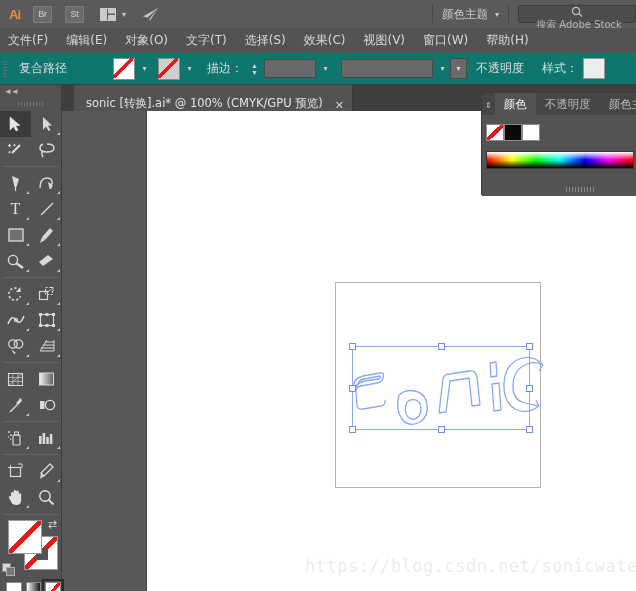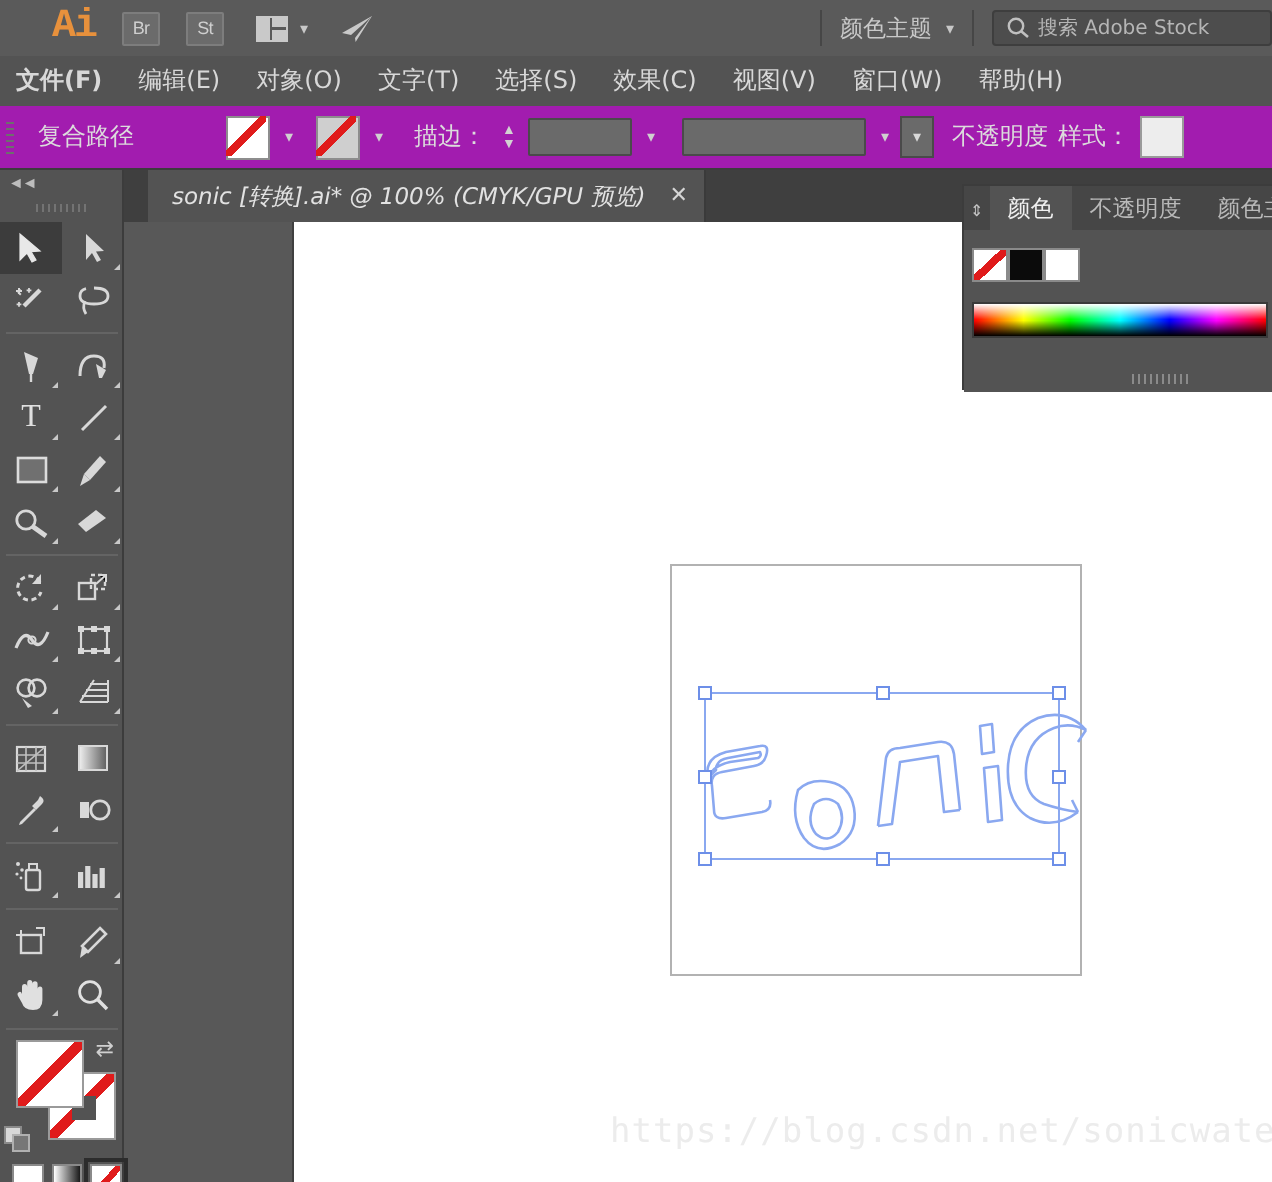--- a/index.html
+++ b/index.html
@@ -12,23 +12,23 @@
   }
   #app { position: relative; width: 636px; height: 591px; }
 
   
   .appbar {
     position: absolute; left: 0; top: 0; width: 636px; height: 28px;
     background: #5a5a5a;
     display: flex; align-items: center;
   }
   .ai-logo {
-    color: #e8913c; font-size: 20px; font-weight: bold;
-    font-family: Liberation Mono, monospace;
-    padding-left: 26px; letter-spacing: -1px; line-height: 1;
+    color: #e8913c; font-size: 13px; font-weight: bold;
+    font-family: Liberation Sans, sans-serif;
+    padding-left: 9px; letter-spacing: -1px; line-height: 1;
   }
   .mini-btn {
     width: 19px; height: 17px; margin-left: 13px;
     background: #6b6b6b; border: 1px solid #7d7d7d; border-radius: 1px;
     color: #cfcfcf; font-size: 9px; line-height: 15px; text-align: center;
     letter-spacing: -0.3px;
   }
   .arrange-ico { margin-left: 16px; display: flex; align-items: center; }
   .chev { color: #c8c8c8; font-size: 8px; margin-left: 6px; }
   .plane { margin-left: 16px; }
@@ -36,42 +36,42 @@
     margin-left: auto; display: flex; align-items: center; height: 28px;
   }
   .vsep { width: 1px; height: 18px; background: #464646; margin: 0 9px; }
   .workspace {
     color: #c9c9c9; font-size: 11.5px;
     font-family: "DejaVu Sans", sans-serif;
   }
   .stock-search {
     display: flex; align-items: center;
     background: #4d4d4d; border: 1px solid #3e3e3e; border-radius: 2px;
-    height: 18px; padding: 0 6px; margin-right: 0px; width: 140px;
+    height: 18px; padding: 0 6px; margin-right: 0px; width: 118px; flex-direction: column;
   }
   .stock-search span.lbl {
     color: #b6b6b6; font-size: 10px; margin-left: 4px; white-space: nowrap;
     font-family: "DejaVu Sans", sans-serif;
   }
 
   
   .menubar {
     position: absolute; left: 0; top: 28px; width: 636px; height: 25px;
     background: #535353; display: flex; align-items: center;
   }
   .menu-item {
     color: #d8d8d8; font-size: 12px; padding: 0 9px; white-space: nowrap;
     font-family: "DejaVu Sans", sans-serif;
   }
-  .menu-item:first-child { padding-left: 8px; font-weight: bold; }
+  .menu-item:first-child { padding-left: 8px; }
 
   
   .controlbar {
     position: absolute; left: 0; top: 53px; width: 636px; height: 32px;
-    background: #a21caf; display: flex; align-items: center;
+    background: #0f766e; display: flex; align-items: center;
     border-bottom: 1px solid #3c3c3c;
   }
   .grip {
     width: 4px; height: 16px; margin-left: 3px; margin-right: 6px;
     background:
       repeating-linear-gradient(to bottom, #6e6e6e 0 1px, transparent 1px 3px);
   }
   .ctl-label {
     color: #dcdcdc; font-size: 12px; white-space: nowrap;
     font-family: "DejaVu Sans", sans-serif;
@@ -121,22 +121,22 @@
     border: 1px solid #9a9a9a; margin-left: 5px;
   }
 
   
   .tabstrip {
     position: absolute; left: 62px; top: 85px; width: 574px; height: 26px;
     background: #3f3f3f;
   }
   .doctab {
     position: absolute; left: 12px; top: 0; height: 26px;
-    background: #535353; display: flex; align-items: center;
-    padding: 0 8px 0 12px; border-right: 1px solid #3a3a3a; font-style: italic;
+    background: #535353; display: flex; align-items: flex-end;
+    padding: 0 8px 0 12px; border-right: 1px solid #3a3a3a;
   }
   .doctab .title {
     color: #e2e2e2; font-size: 11.5px; white-space: nowrap;
     font-family: "DejaVu Sans", sans-serif;
   }
   .doctab .close {
     color: #d6d6d6; font-size: 11px; margin-left: 12px; line-height: 1;
   }
 
   
@@ -372,21 +372,21 @@
     </div>
     <div class="ctl-field w50"></div>
     <span class="mini-chev">▾</span>
 
     <div class="ctl-field w90" style="margin-left:8px"></div>
     <span class="mini-chev">▾</span>
 
     <div class="dark-chev-btn">▾</div>
 
     <div class="ctl-label" style="margin-left:9px;font-weight:normal">不透明度</div>
-    <div class="ctl-label" style="margin-left:5px">样式：</div>
+    <div class="ctl-label" style="margin-left:18px">样式：</div>
     <div class="style-box"></div>
   </div>
 
   <div class="tabstrip">
     <div class="doctab">
       <span class="title">sonic [转换].ai* @ 100% (CMYK/GPU 预览)</span>
       <span class="close">✕</span>
     </div>
   </div>
 

